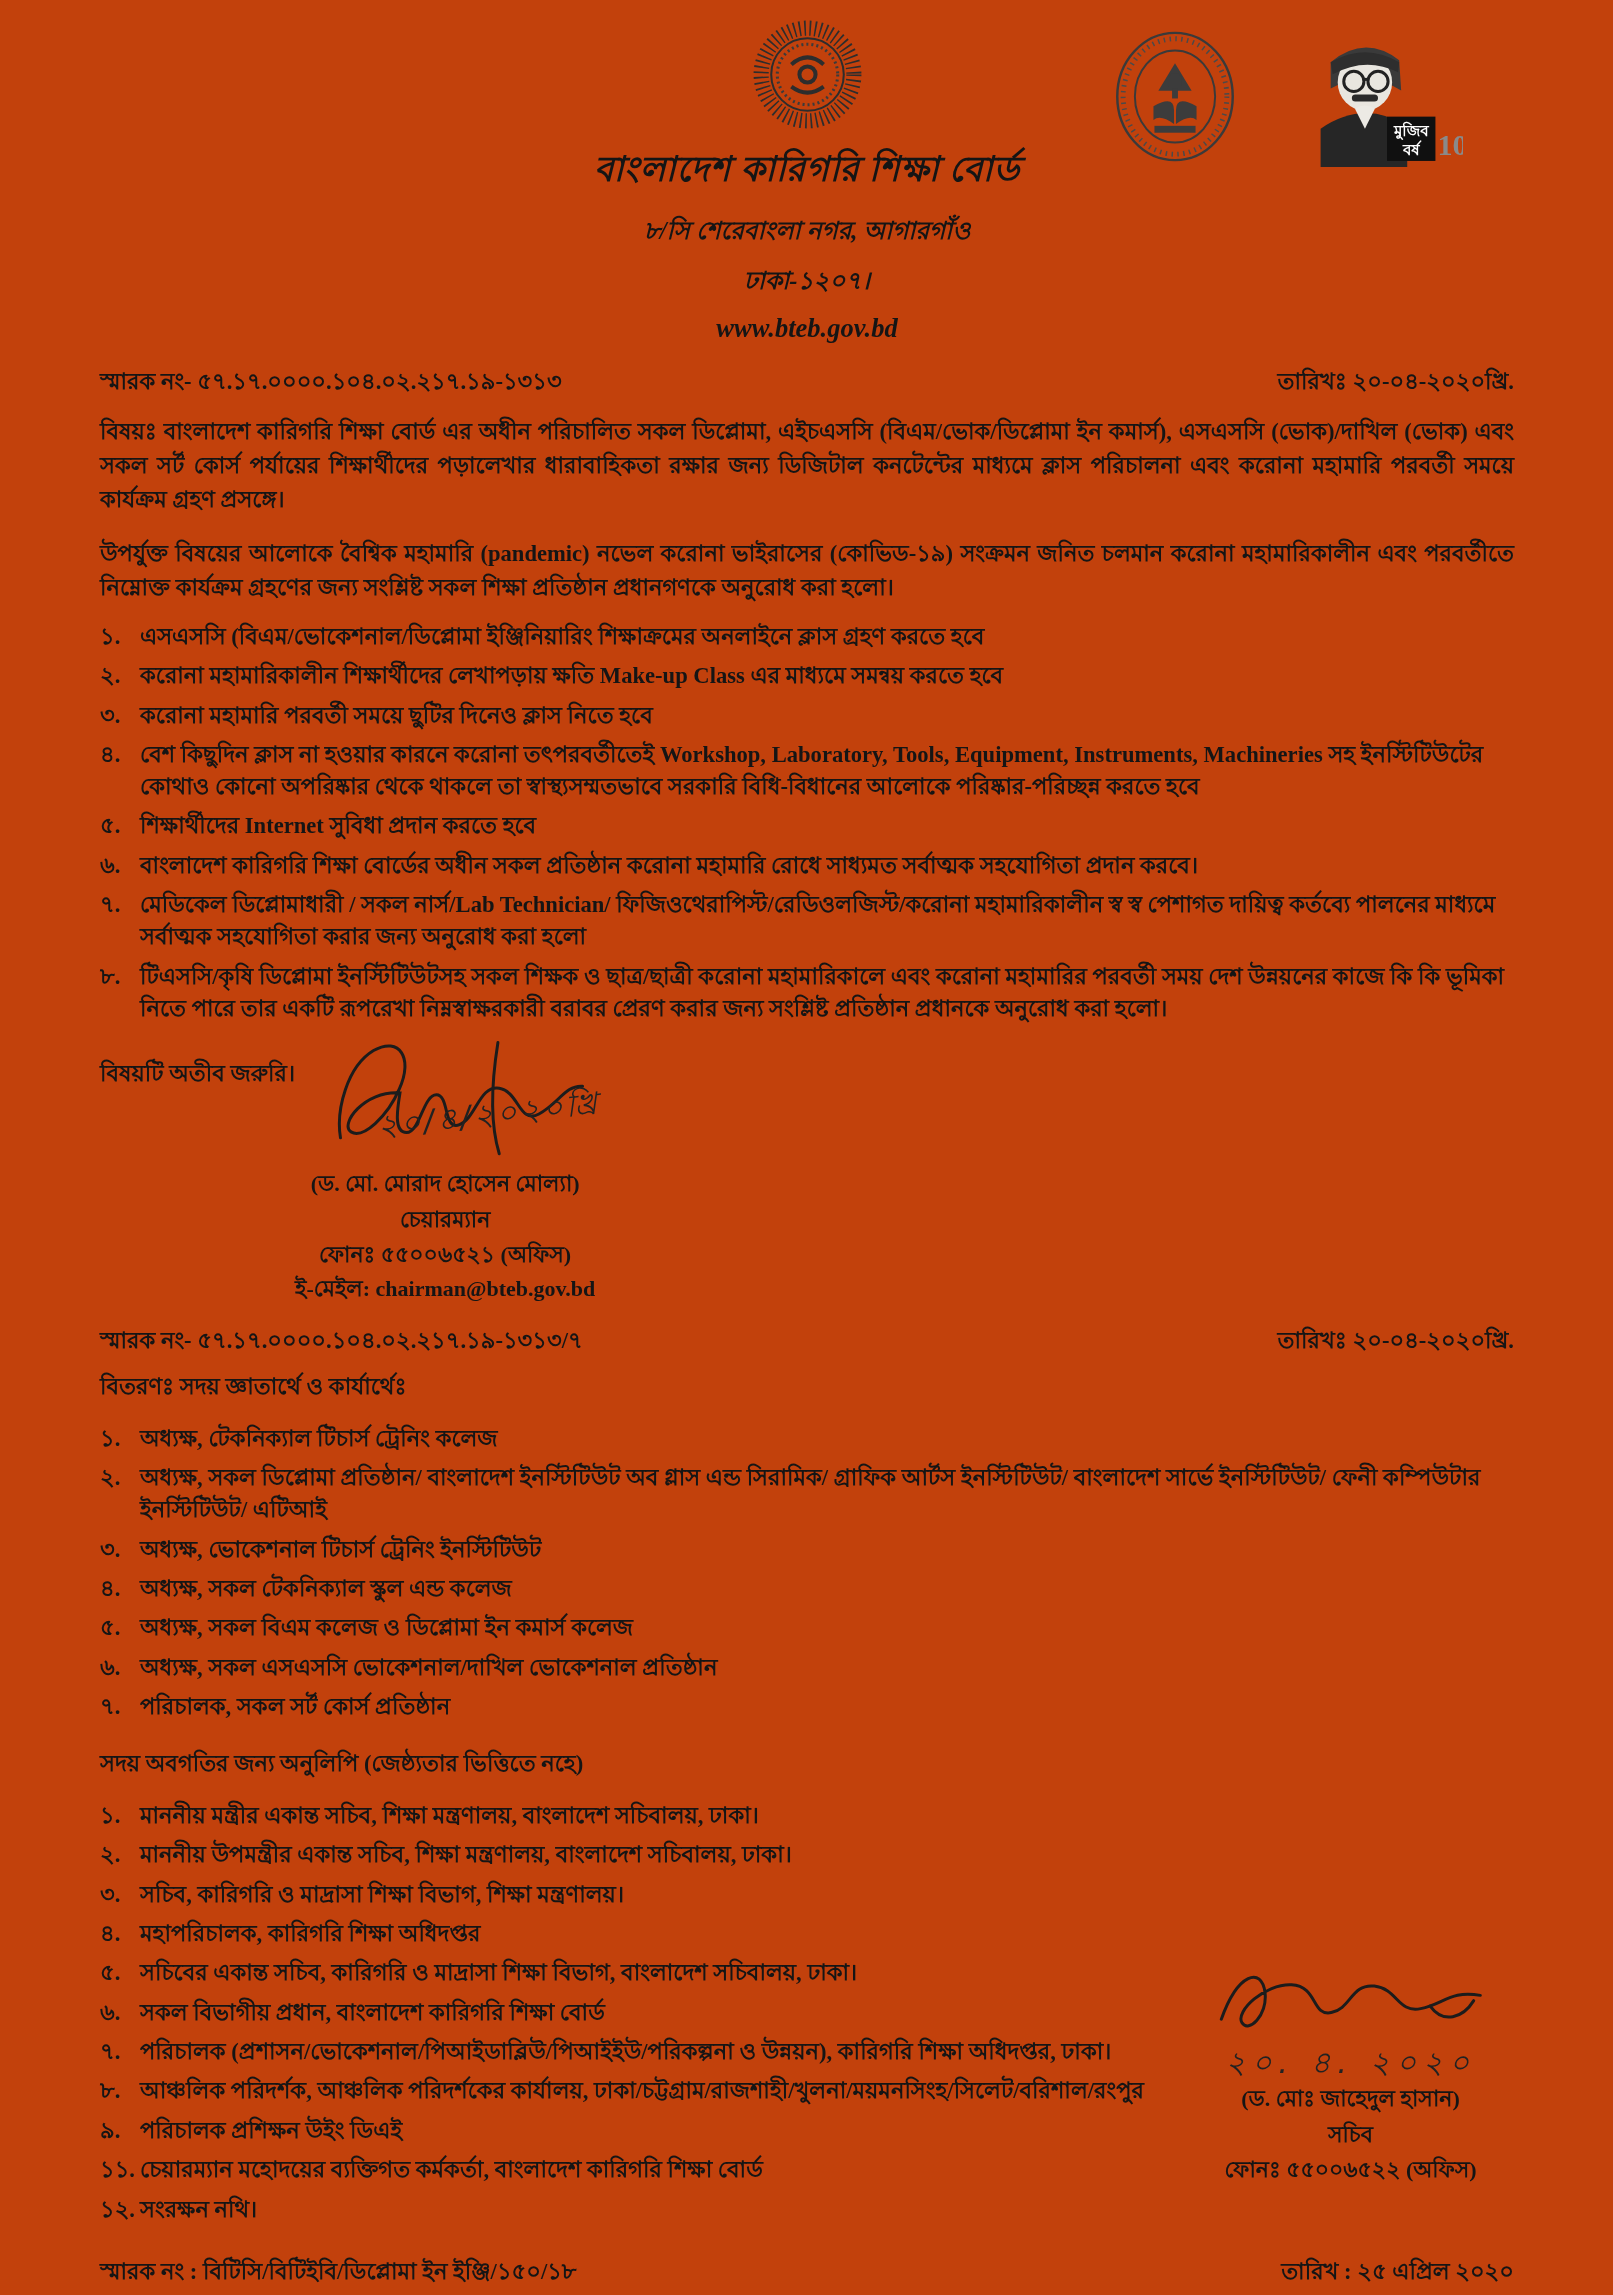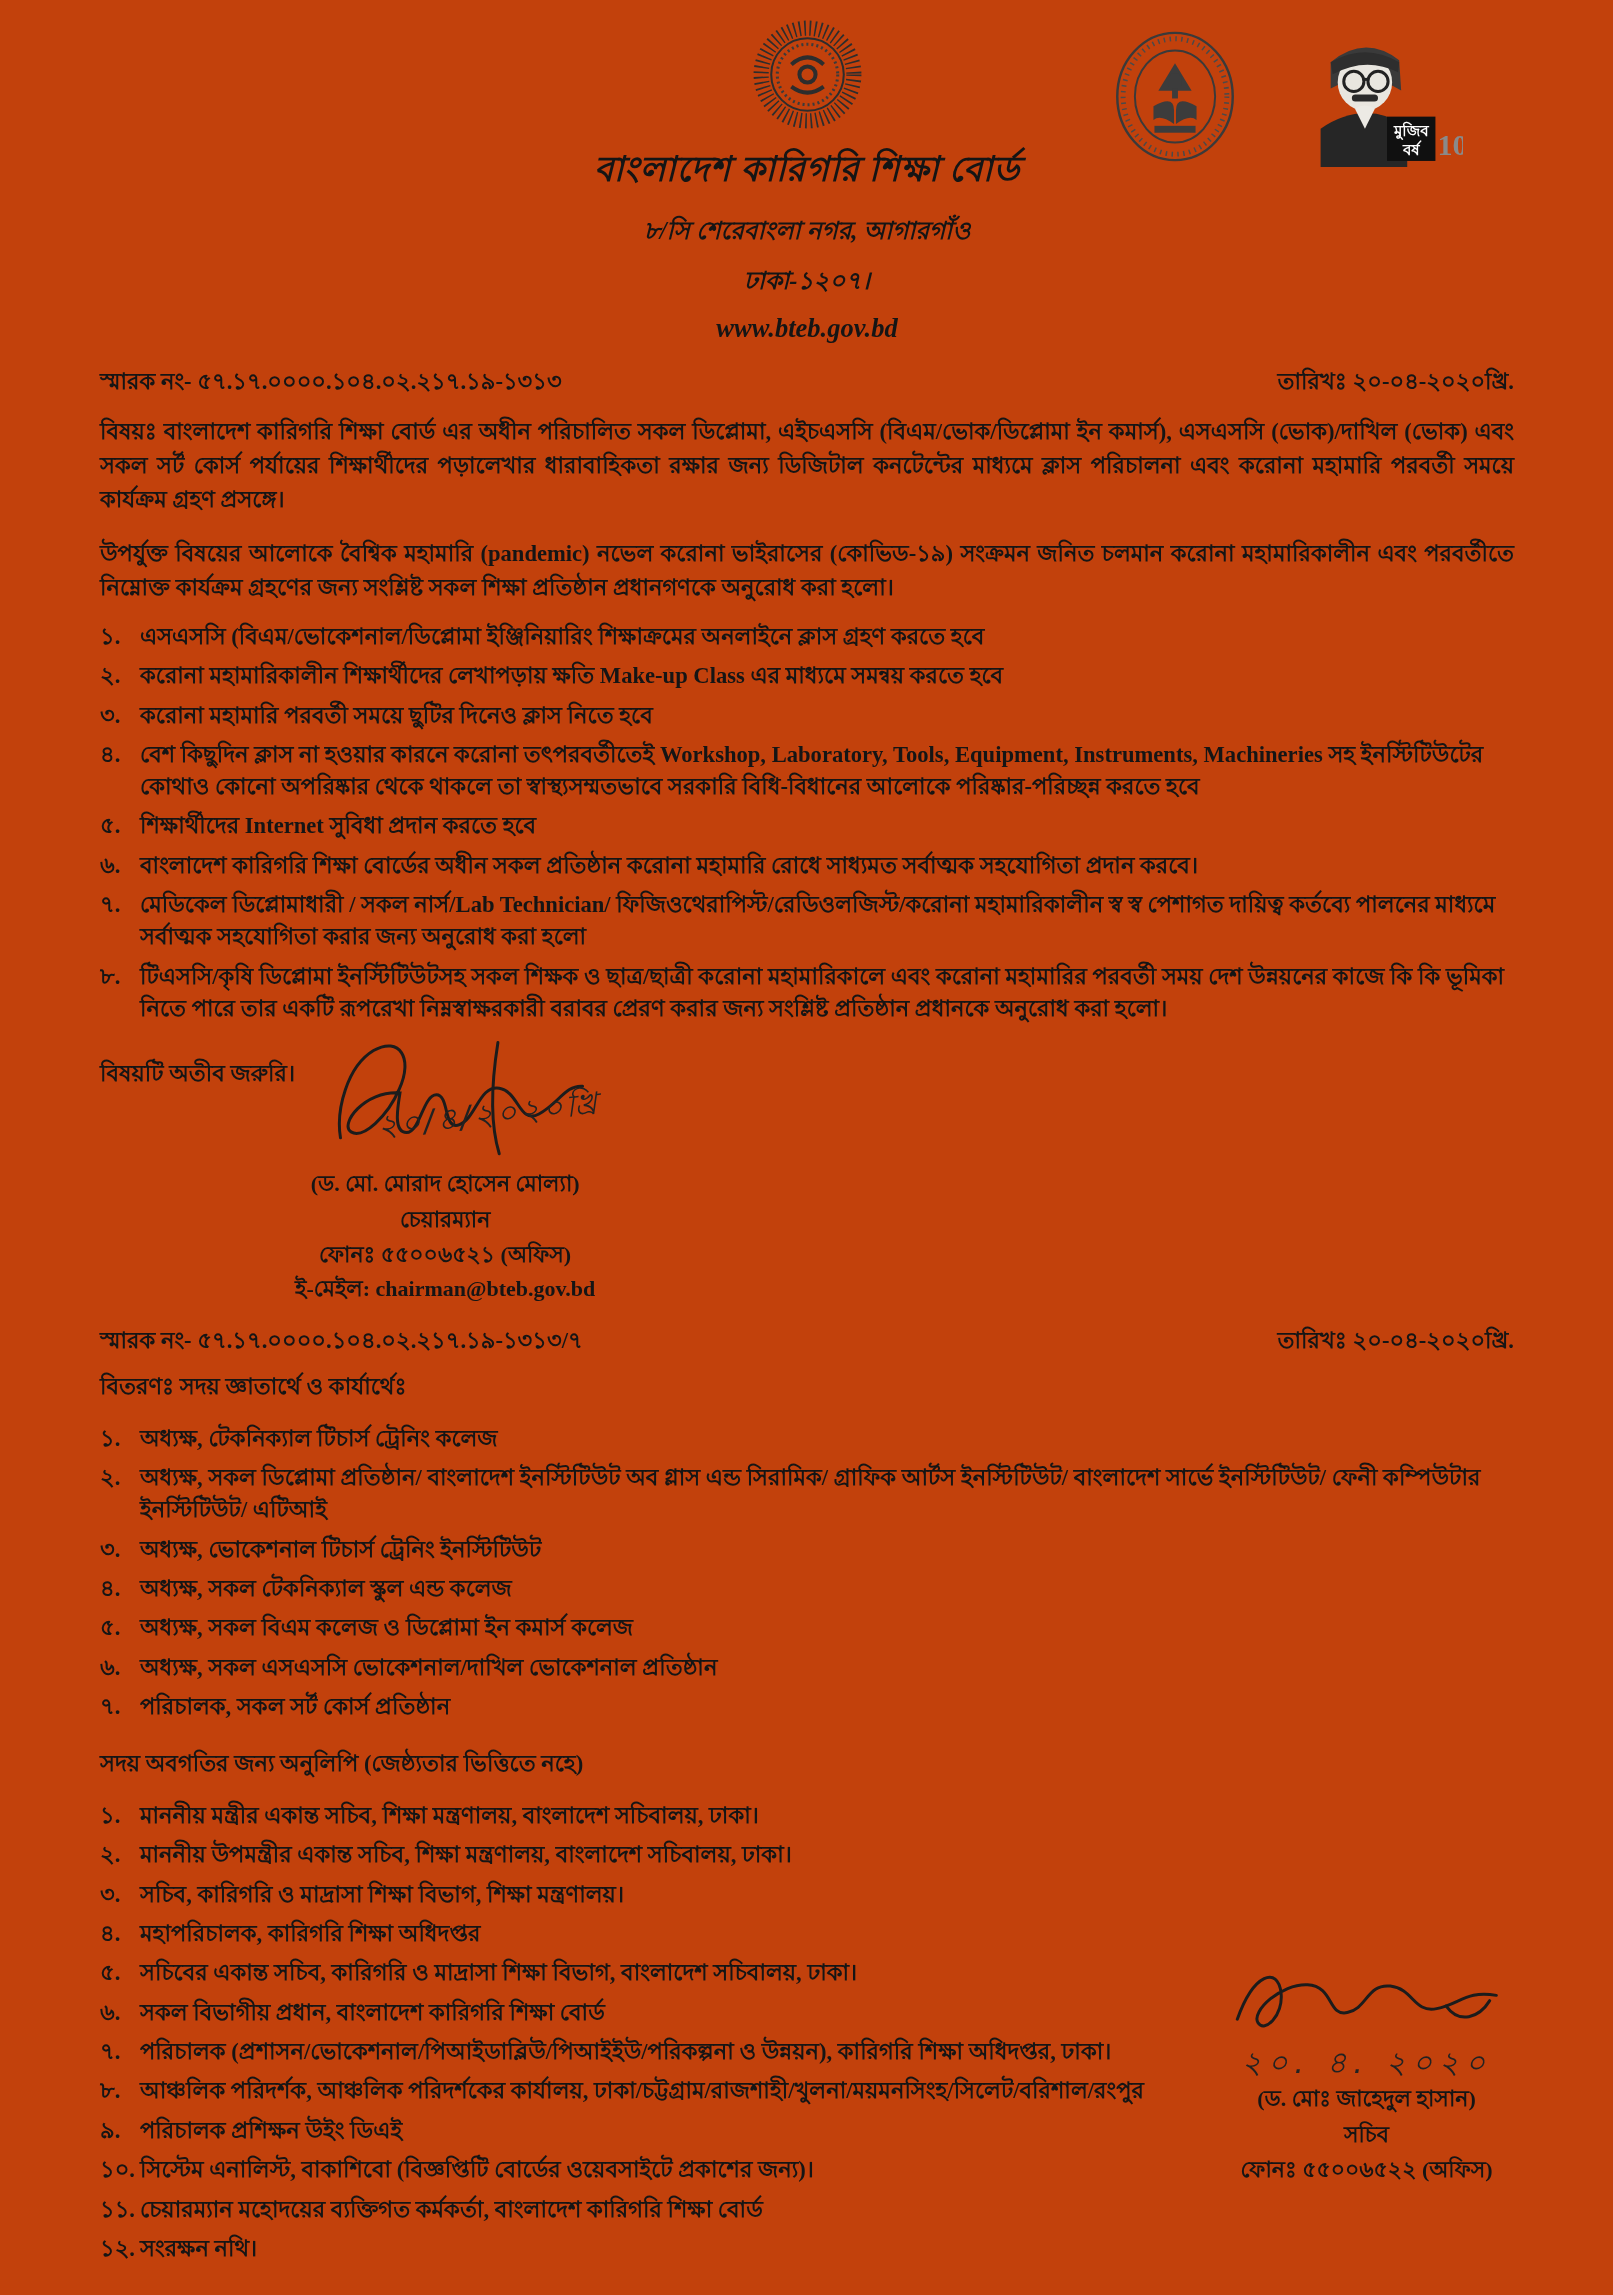--- a/index.html
+++ b/index.html
@@ -39,21 +39,21 @@
     font-style:italic;letter-spacing:6.6px;color:#222;margin-top:-6.6px;}
   .sig-name{margin-top:2.7px;}
   .sig-title{margin-top:8px;}
   .sig-phone{margin-top:8px;}
   .sig-email{margin-top:6.6px;font-weight:600;}
   
   .memo-row.second{margin-top:20px;}
   .dist-heading{font-size:22.6px;font-weight:700;margin-top:8px;}
   .cc-wrap{position:relative;margin-top:22.6px;}
   .cc-heading{font-size:22.6px;font-weight:700;}
-  .sig2{position:absolute;right:8px;top:199px;text-align:center;}
+  .sig2{position:absolute;right:24px;top:199px;text-align:center;}
   
   .memo-row.third{margin-top:28px;font-weight:600;}
 </style>
 </head>
 <body>
 
 <div class="page">
 
   <div class="right-logos">
     <svg class="college-seal-svg" viewBox="0 0 130 140">
@@ -233,24 +233,20 @@
           </li>
         <li>
             <span class="num">৮.</span>
             <span class="txt">আঞ্চলিক পরিদর্শক, আঞ্চলিক পরিদর্শকের কার্যালয়, ঢাকা/চট্টগ্রাম/রাজশাহী/খুলনা/ময়মনসিংহ/সিলেট/বরিশাল/রংপুর</span>
           </li>
         <li>
             <span class="num">৯.</span>
             <span class="txt">পরিচালক প্রশিক্ষন উইং ডিএই</span>
           </li>
         <li>
-            <span class="num">১০.</span>
-            <span class="txt">সিস্টেম এনালিস্ট, বাকাশিবো (বিজ্ঞপ্তিটি বোর্ডের ওয়েবসাইটে প্রকাশের জন্য)।</span>
-          </li>
-        <li>
             <span class="num">১১.</span>
             <span class="txt">চেয়ারম্যান মহোদয়ের ব্যক্তিগত কর্মকর্তা, বাংলাদেশ কারিগরি শিক্ষা বোর্ড</span>
           </li>
         <li>
             <span class="num">১২.</span>
             <span class="txt">সংরক্ষন নথি।</span>
           </li>
       </ol>
 
       <div class="sig-block sig2">

